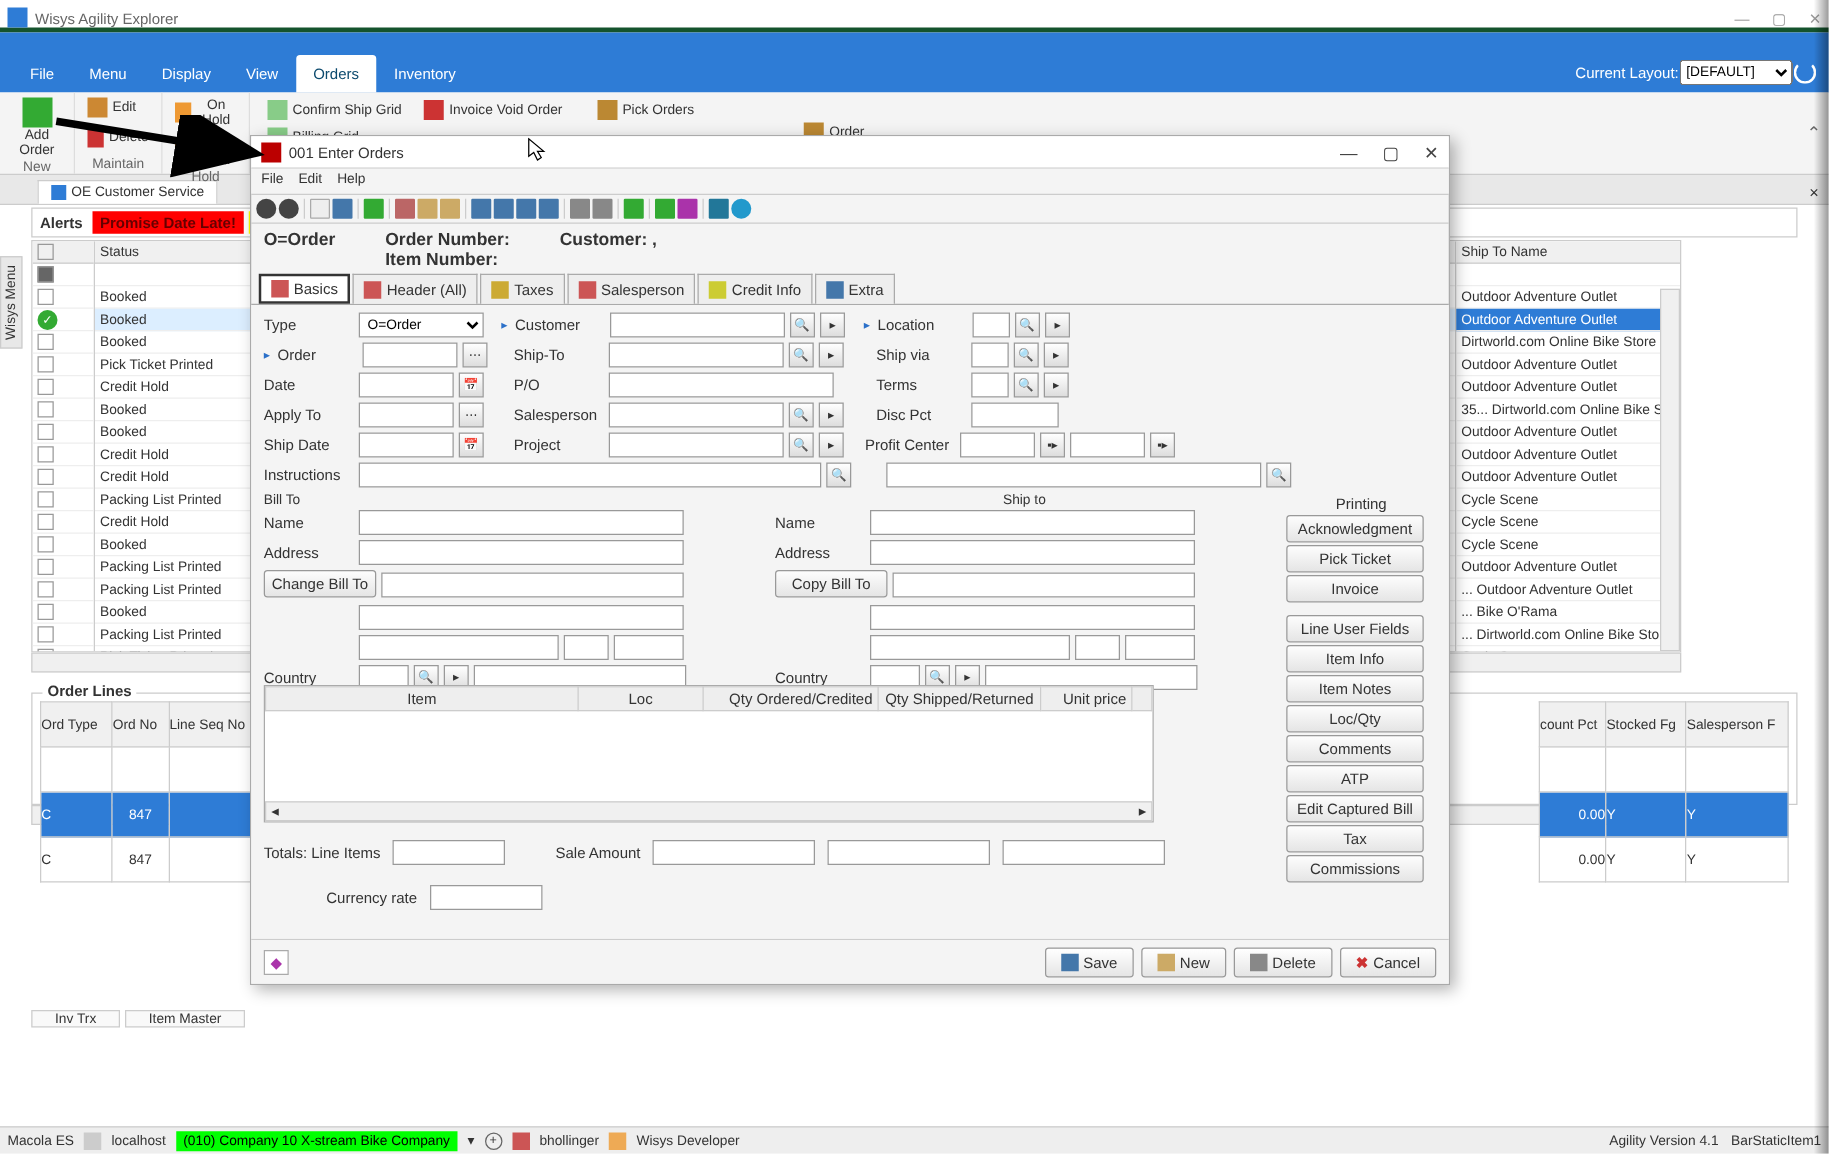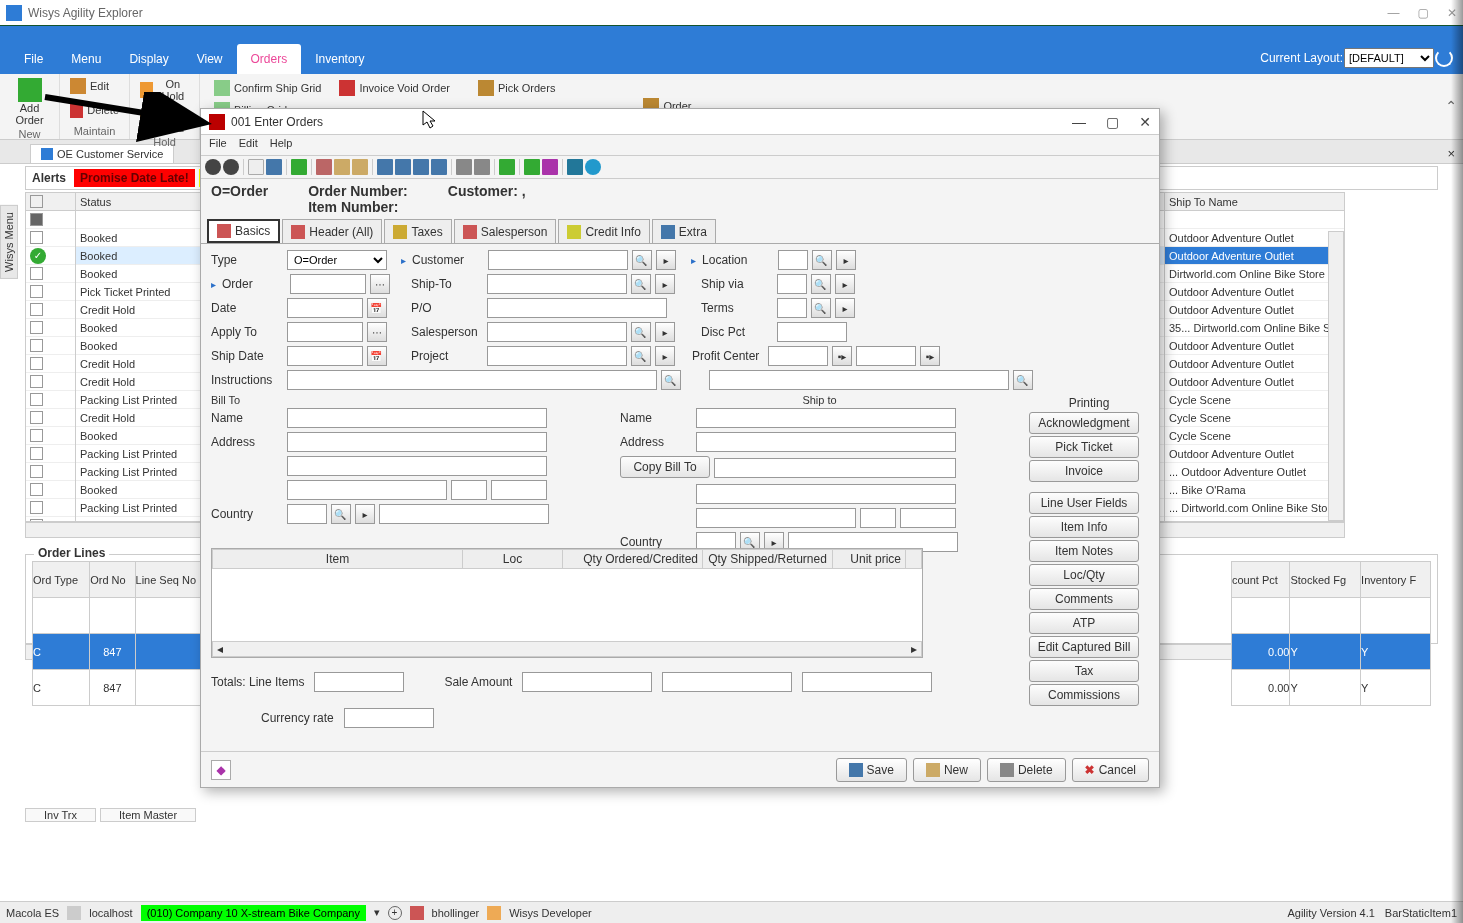--- a/index.html
+++ b/index.html
@@ -1,22 +1,22 @@
 <!DOCTYPE html>
 <html><head>
 <meta charset="utf-8">
 <style>
   * { box-sizing: border-box; margin:0; padding:0; }
   body { font-family: "Segoe UI", Tahoma, sans-serif; font-size:12px; color:#333; background:#fff; overflow:hidden; width:1463px; height:923px; position:relative;}
-  .titlebar { height:26px; background:#fff; color:#666; display:flex; align-items:center; padding:0 6px; border-bottom:1px solid #14532d;}
+  .titlebar { height:26px; background:#fff; color:#666; display:flex; align-items:flex-end; padding:0 6px; border-bottom:4px solid #14532d;}
   .titlebar .icon { width:16px; height:16px; background:#2e7cd6; margin-right:6px;}
   .titlebar .wincontrols { margin-left:auto; display:flex; gap:18px; color:#999;}
   .menubar { height:48px; background:#2e7cd6; color:#fff; display:flex; align-items:flex-end; padding:0 10px;}
   .menubar .mitem { padding:8px 14px; cursor:pointer; }
-  .menubar .mitem.active { background:#fff; color:#ec4899; border-top-left-radius:3px; border-top-right-radius:3px;}
+  .menubar .mitem.active { background:#fff; color:#0c4a6e; border-top-left-radius:3px; border-top-right-radius:3px;}
   .menubar .right { margin-left:auto; display:flex; align-items:center; gap:1px; padding-bottom:6px;}
   .menubar select { font-size:11px; height:20px;}
   .refresh-icon { width:18px; height:18px; border:2px solid #fff; border-radius:50%; border-top-color:transparent;}
   .ribbon { height:66px; background:#f4f4f4; border-bottom:1px solid #ccc; display:flex; position:relative;}
   .rgroup { border-right:1px solid #ddd; padding:2px 6px; text-align:center; display:flex; flex-direction:column;}
   .rgroup .top { flex:1; display:flex; gap:4px;}
   .rgroup .lbl { font-size:11px; color:#666; }
   .rbtn { display:flex; align-items:center; gap:4px; padding:2px 4px; font-size:11px;}
   .rbtn .ico { width:16px; height:16px; background:#888;}
   .bigbtn { display:flex; flex-direction:column; align-items:center; padding:2px 8px; font-size:11px;}
@@ -341,21 +341,21 @@
               <td></td>
             </tr>
       </tbody>
         </table>
       <div style="flex:1;"></div>
       <table class="olines" style="width:200px;">
         <tbody>
             <tr>
               <th>count Pct</th>
               <th>Stocked Fg</th>
-              <th>Inventory F</th>
+              <th>Salesperson F</th>
             </tr>
         <tr>
               <td></td>
               <td></td>
               <td></td>
             </tr>
         <tr class="sel">
               <td class="r">0.00</td>
               <td>Y</td>
               <td>Y</td>
@@ -585,20 +585,24 @@
         <div class="hdr">Bill To</div>
         <div class="fld-row">
             <span class="fld-lbl">Name</span>
             <input class="fld" style="width: 260px;">
           </div>
         <div class="fld-row">
             <span class="fld-lbl">Address</span>
             <input class="fld" style="width: 260px;">
           </div>
         <div class="fld-row">
+            <div class="wbtn" style="width:90px;">Change Bill To</div>
+            <input class="fld" style="width: 242px;">
+          </div>
+        <div class="fld-row">
             <span class="fld-lbl"></span>
             <input class="fld" style="width: 260px;">
           </div>
         <div class="fld-row">
             <span class="fld-lbl"></span>
             <input class="fld" style="width: 160px;">
             <input class="fld" style="width: 36px;">
             <input class="fld" style="width: 56px;">
           </div>
         <div class="fld-row">

